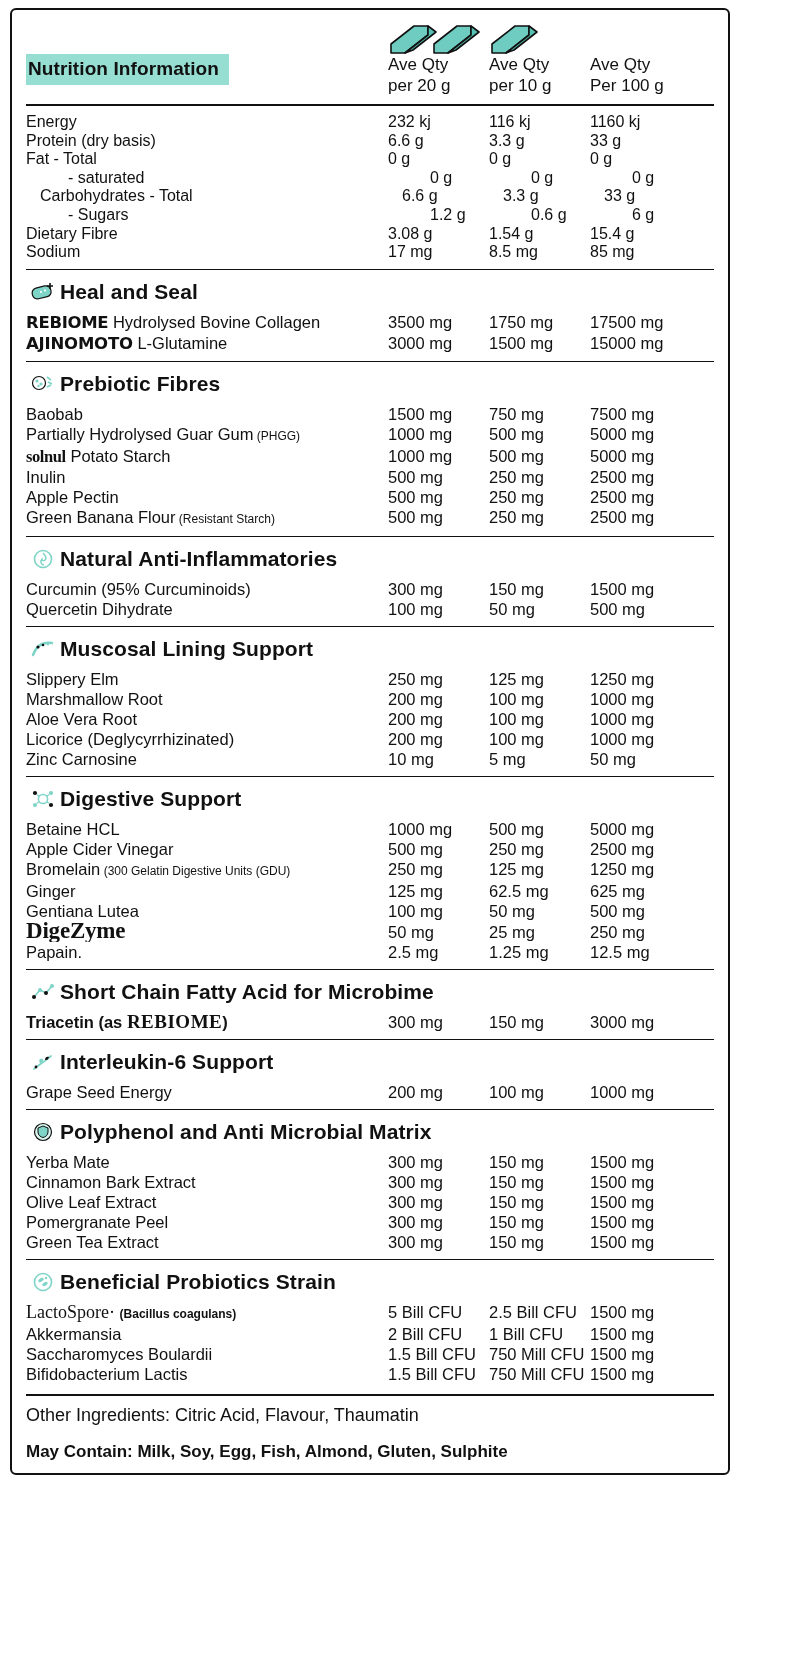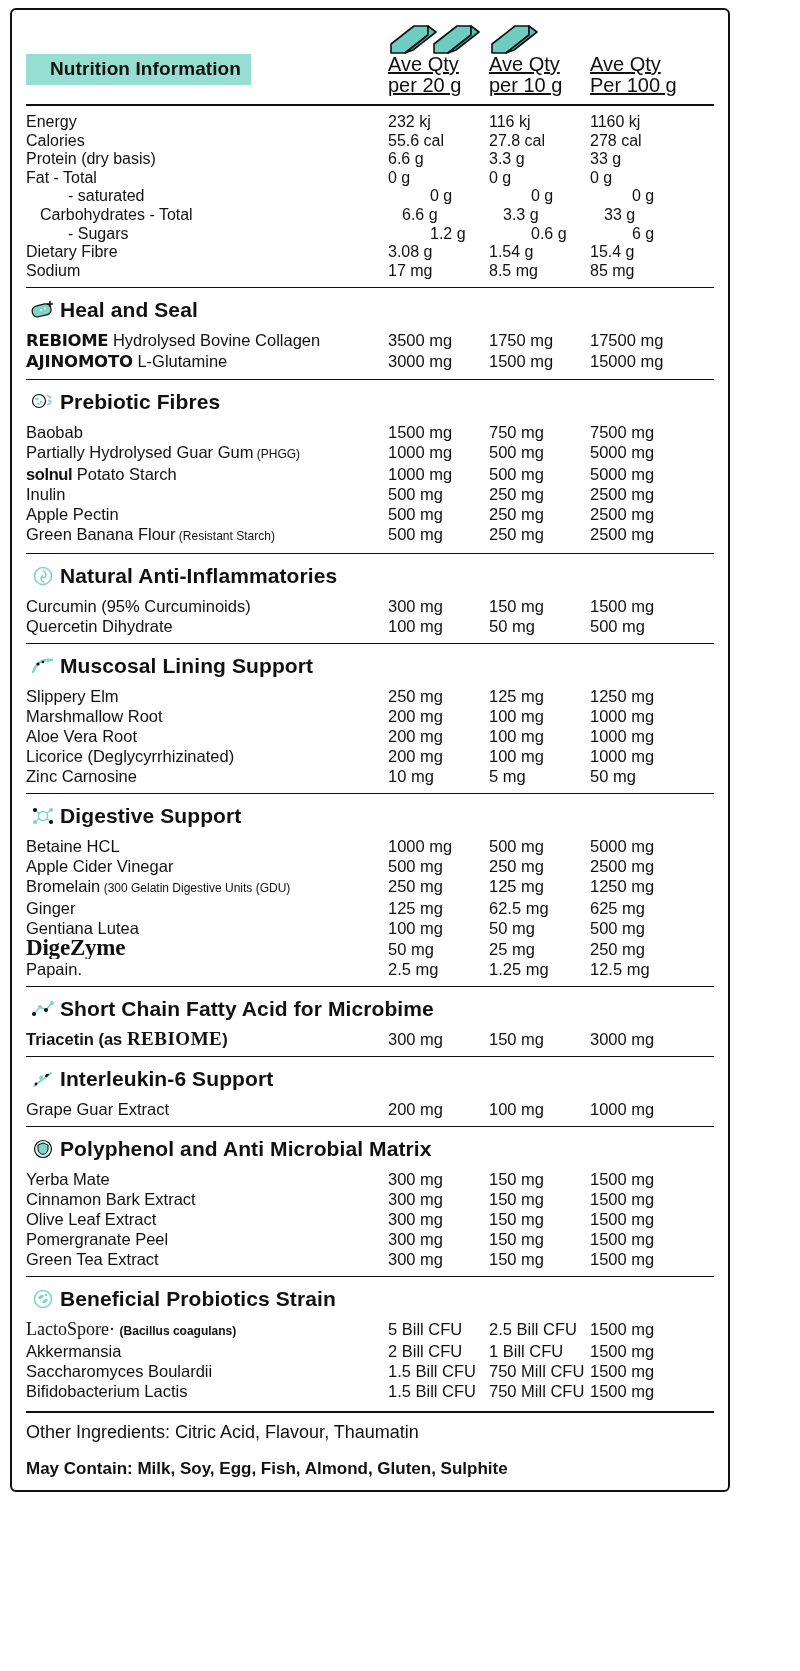--- a/index.html
+++ b/index.html
@@ -33,36 +33,35 @@
   }
   .hdr-left {
     width: 362px;
     flex: 0 0 362px;
   }
   .title-box {
     display: inline-block;
     background: #96ddd2;
     font-size: 19px;
     font-weight: bold;
-    padding: 4px 10px 5px 24px;
+    padding: 4px 10px 5px 2px;
     color: #111;
     letter-spacing: .1px;
   }
   .serving {
     font-size: 17px;
     line-height: 21px;
     margin-top: 12px;
   }
   .col-head {
     flex: 0 0 101px;
     width: 101px;
-    font-size: 20px;
+    font-size: 17px;
     line-height: 21px;
     padding-top: 0px;
-    text-decoration: underline;
   }
   .scoopwrap {
     height: 34px;
     position: relative;
   }
   .scoop {
     position: absolute;
     top: 2px;
   }
   .hdr-rule {
@@ -119,21 +118,21 @@
     font-family: "DejaVu Sans", sans-serif;
     letter-spacing: -0.3px;
   }
   .brand-aji {
     font-weight: bold;
     font-family: "DejaVu Sans", sans-serif;
     letter-spacing: -0.2px;
   }
   .brand-solnul {
     font-weight: bold;
-    font-family: Liberation Sans, sans-serif;
+    font-family: Liberation Serif, serif;
     letter-spacing: -0.4px;
     text-align: center;
   }
   .brand-digezyme {
     font-family: "Liberation Serif", serif;
     font-weight: bold;
     font-size: 23px;
     letter-spacing: -0.2px;
   }
   .brand-rebiome {
@@ -213,26 +212,20 @@
   <div class="hdr-rule"></div>
 
   <div id="nutrition-rows" style="margin-top:7px">
       <div class="row nut">
         <div class="nm">Energy</div>
         <div class="v">232 kj</div>
         <div class="v">116 kj</div>
         <div class="v">1160 kj</div>
       </div>
       <div class="row nut">
-        <div class="nm">Calories</div>
-        <div class="v">55.6 cal</div>
-        <div class="v">27.8 cal</div>
-        <div class="v">278 cal</div>
-      </div>
-      <div class="row nut">
         <div class="nm">Protein (dry basis)</div>
         <div class="v">6.6 g</div>
         <div class="v">3.3 g</div>
         <div class="v">33 g</div>
       </div>
       <div class="row nut">
         <div class="nm">Fat - Total</div>
         <div class="v">0 g</div>
         <div class="v">0 g</div>
         <div class="v">0 g</div>
@@ -489,21 +482,21 @@
           <svg width="26" height="22" viewBox="0 0 26 22">
             <path d="M4 18 C9 14 15 10 21 5" fill="none" stroke="#7fd4c8" stroke-width="1.8" stroke-linecap="round"></path>
             <path d="M10 12 c-2 -3 0 -5 3 -4 c-0 3 -1 4 -3 4z" fill="#7fd4c8"></path>
             <path d="M15 9 c0 -3 2 -4 4 -3 c-1 3 -2 3 -4 3z" fill="#111"></path>
             <circle cx="6" cy="16" r="1.4" fill="#111"></circle>
           </svg>
         </div>
         <div class="st">Interleukin-6 Support</div>
       </div>
       <div class="row">
-        <div class="nm">Grape Guar Extract</div>
+        <div class="nm">Grape Seed Energy</div>
         <div class="v">200 mg</div>
         <div class="v">100 mg</div>
         <div class="v">1000 mg</div>
       </div>
       <div class="sec-rule"></div>
       <div class="sect">
         <div class="ico">
           <svg width="24" height="22" viewBox="0 0 24 22">
             <circle cx="12" cy="11" r="8.5" fill="#d9f3ee" stroke="#111" stroke-width="1.2"></circle>
             <path d="M12 5 l5 2 v4 c0 3 -2.5 5 -5 5.5 c-2.5 -0.5 -5 -2.5 -5 -5.5 v-4z" fill="#7fd4c8" stroke="#111" stroke-width="1"></path>

